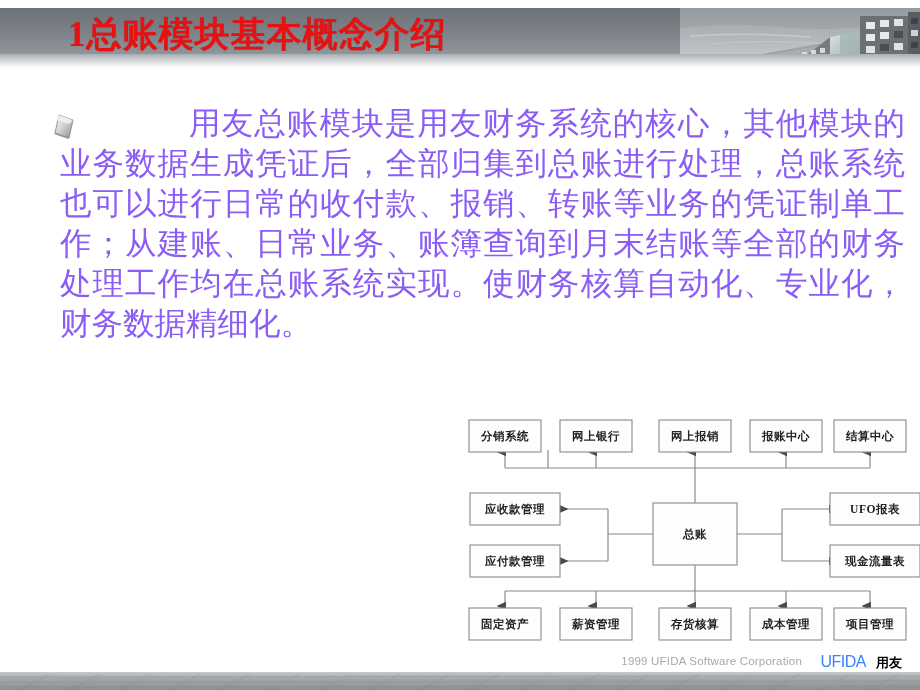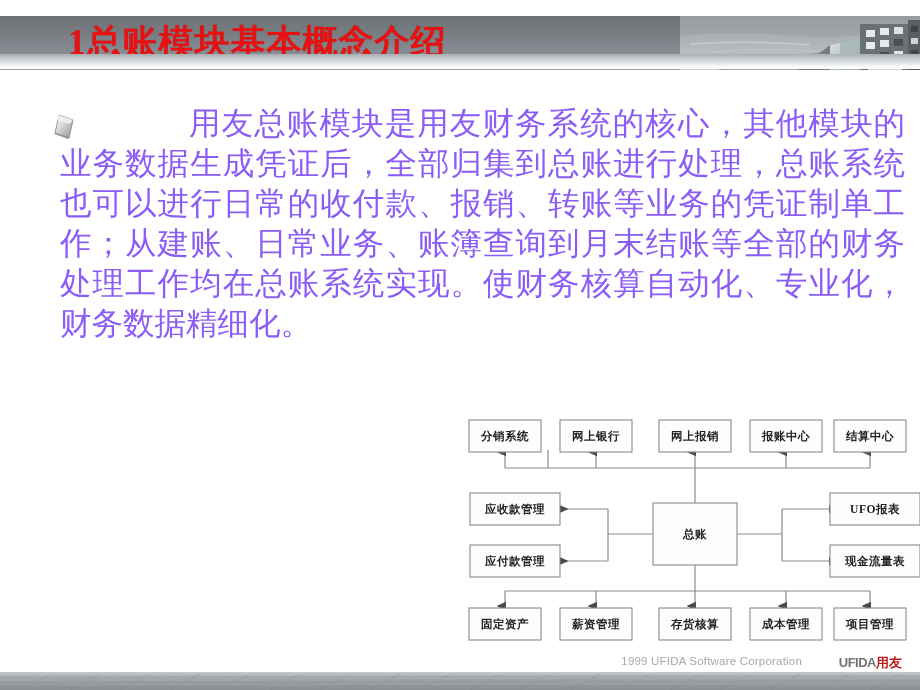--- a/index.html
+++ b/index.html
@@ -11,21 +11,21 @@
     width: 920px;
     height: 690px;
     position: relative;
     overflow: hidden;
     font-family: "Liberation Serif", "DejaVu Serif", serif;
   }
 
   
   .header {
     position: absolute;
-    left: 0; top: 16px;
+    left: 0; top: 8px;
     width: 920px; height: 54px;
     background: linear-gradient(to bottom,
         #6e7378 0%,
         #777c81 30%,
         #848a90 62%,
         #90969c 86%,
         #9aa0a6 100%);
     overflow: hidden;
   }
   .header-photo {
@@ -124,30 +124,30 @@
     white-space: nowrap;
   }
   .footer-logo {
     position: absolute;
     right: 18px;
     top: 653px;
     white-space: nowrap;
     font-family: "Liberation Sans", sans-serif;
   }
   .footer-logo .brand {
-    font-size: 13px;
-    font-weight: bold;
-    color: #737373;
+    font-size: 16px;
+    font-weight: normal;
+    color: #3b82f6;
     letter-spacing: -0.5px;
   }
   .footer-logo .brand-cn {
     font-size: 13px;
     font-weight: bold;
-    color: #b91c1c;
-    margin-left: 0;
+    color: #000000;
+    margin-left: 10px;
   }
   .footer-strip {
     position: absolute;
     left: 0;
     top: 672px;
     width: 920px;
     height: 18px;
     overflow: hidden;
     background: linear-gradient(to bottom, #b9bcbe 0%, #9fa3a6 45%, #8d9194 100%);
   }

